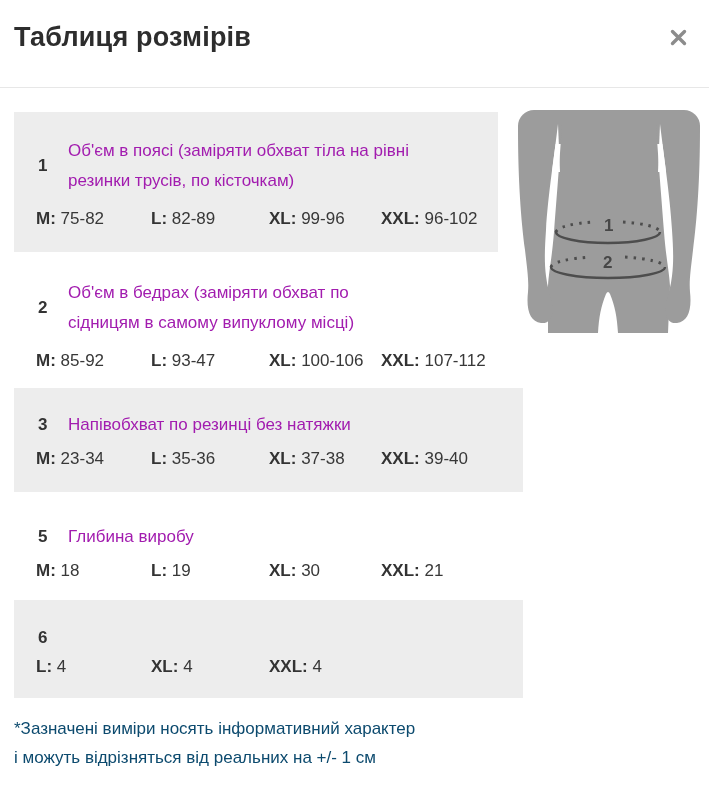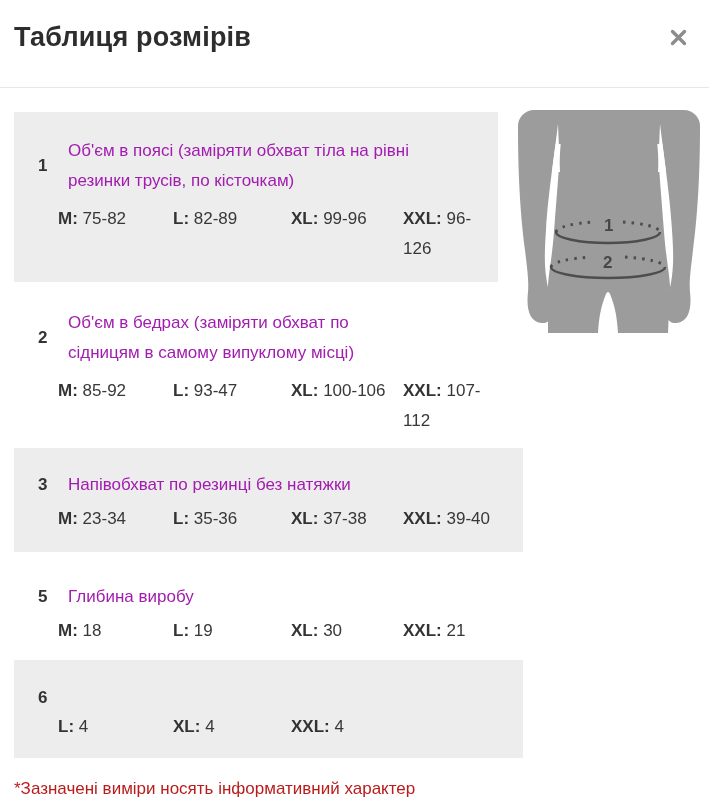--- a/index.html
+++ b/index.html
@@ -26,26 +26,26 @@
   .r2 { width:484px; padding:26px 0 12px; }
   .r3 { width:509px; padding:22px 0 18px; }
   .r5 { width:509px; padding:30px 0 14px; }
   .r6 { width:509px; padding:28px 0 16px; }
   .head { display:flex; align-items:center; padding-left:24px; margin-bottom:4px; }
   .r1 .head,.r2 .head { margin-bottom:8px; }
   .num { flex:none; width:30px; font-weight:700; color:#333; }
   .desc { white-space:pre-line; line-height:30px; color:#a21caf; }
   .sizes {
     display:grid; grid-template-columns:115px 118px 112px auto;
-    padding-left:44px; line-height:30px;
+    padding-left:22px; line-height:30px;
   }
   .size b { font-weight:700; color:#333; }
   
   .footnote {
-    margin:16px 0 0 14px; color:#b91c1c; line-height:29px; white-space:pre-line;
+    margin:16px 0 0 14px; color:#0c4a6e; line-height:29px; white-space:pre-line;
   }
   
   .figure { position:absolute; left:518px; top:110px; width:182px; height:223px; }
 </style>
 </head>
 <body>
 
 <div class="modal">
 
   <div class="hdr">
@@ -60,21 +60,21 @@
   <section class="row gray r1">
     <div class="head">
       <span class="num">1</span>
       <span class="desc">Об'єм в поясі (заміряти обхват тіла на рівні
 резинки трусів, по кісточкам)</span>
     </div>
     <div class="sizes">
       <span class="size"><b>M:</b> <span>75-82</span></span>
       <span class="size"><b>L:</b> <span>82-89</span></span>
       <span class="size"><b>XL:</b> <span>99-96</span></span>
-      <span class="size"><b>XXL:</b> <span>96-126</span></span>
+      <span class="size"><b>XXL:</b> <span>96-102</span></span>
     </div>
   </section>
 
   <section class="row r2">
     <div class="head">
       <span class="num">2</span>
       <span class="desc">Об'єм в бедрах (заміряти обхват по
 сідницям в самому випуклому місці)</span>
     </div>
     <div class="sizes">

